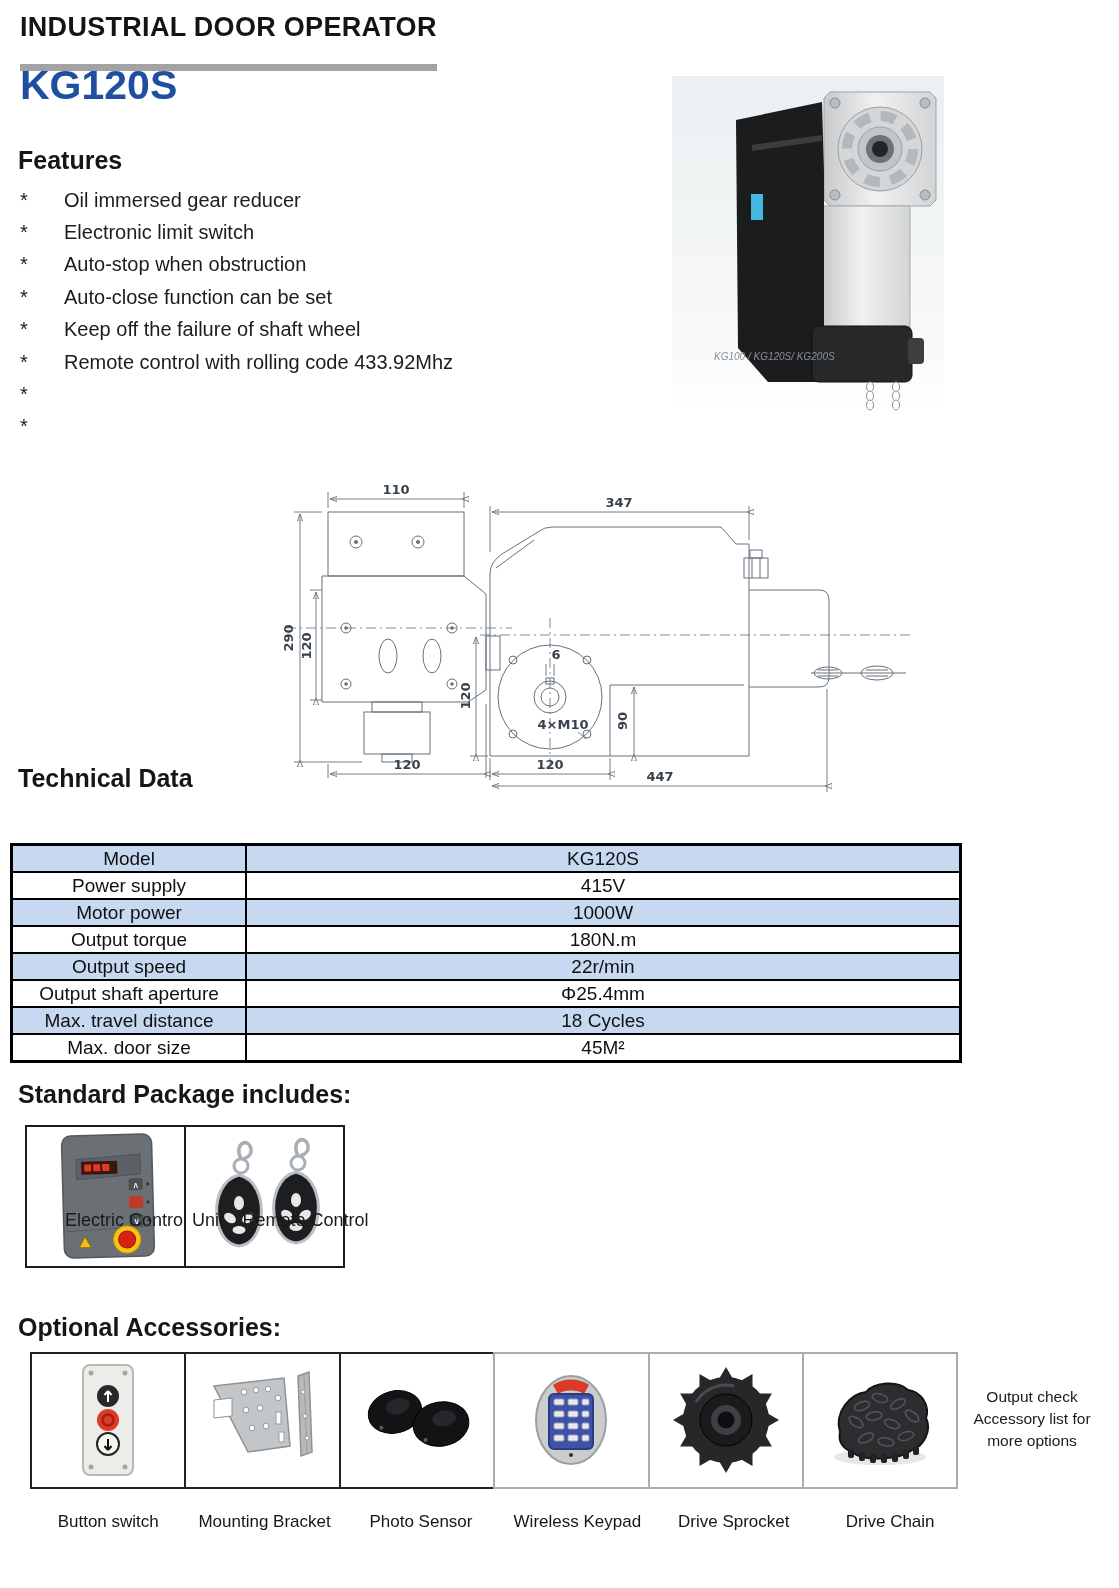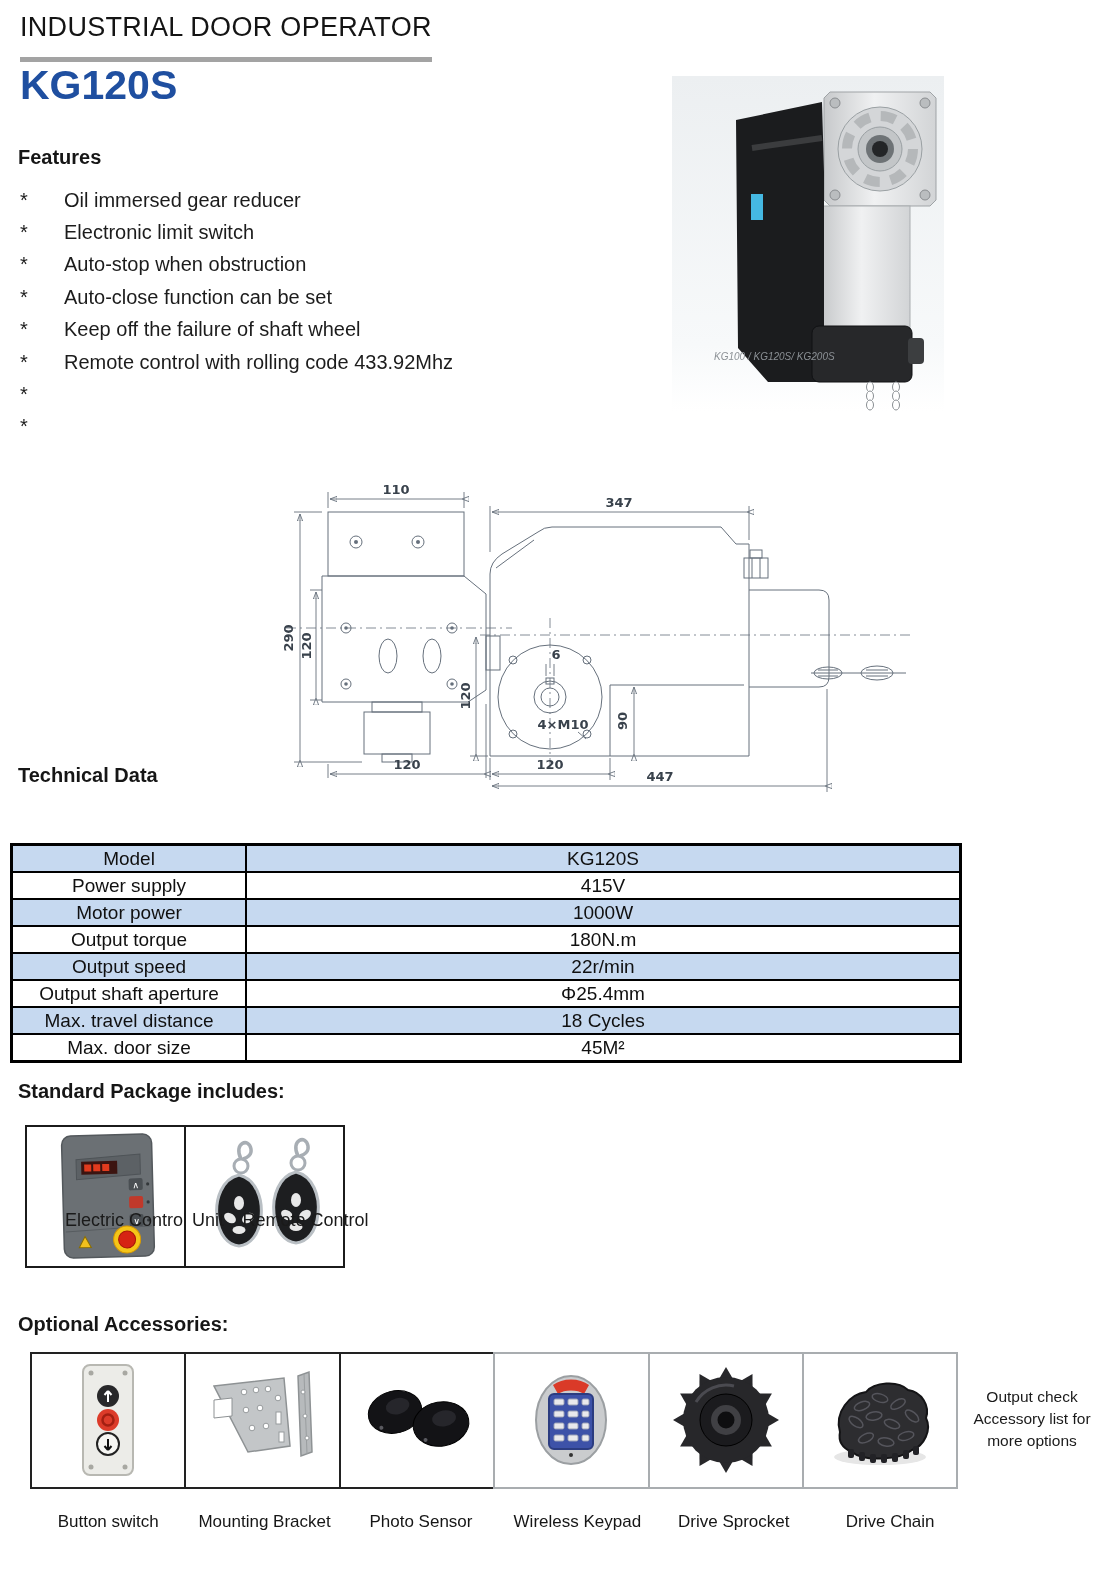--- a/index.html
+++ b/index.html
@@ -3,25 +3,25 @@
 <meta charset="utf-8">
 <style>
   html,body{margin:0;padding:0;}
   body{
     width:1119px;height:1588px;position:relative;background:#ffffff;
     font-family:"Liberation Sans",sans-serif;color:#1c1c1c;overflow:hidden;
   }
   .abs{position:absolute;}
   
   .doc-title{
-    left:20px;top:12px;font-size:27px;font-weight:400;letter-spacing:.3px;
-    color:#141414;border-bottom:5px solid #a3a3a3;padding-bottom:14px;
+    left:20px;top:12px;font-size:27px;font-weight:700;letter-spacing:.3px;
+    color:#141414;border-bottom:7px solid #a3a3a3;padding-bottom:21px;
   }
   .model-title{left:20px;top:62px;font-size:41px;font-weight:800;color:#1F4FA0;}
-  .sec-h{font-size:20px;font-weight:800;color:#161616;}
+  .sec-h{font-size:25px;font-weight:800;color:#161616;}
   
   .features-list{left:20px;top:184px;font-size:20px;color:#1c1c1c;}
   .feat{display:flex;align-items:center;height:32.4px;}
   .feat .star{width:44px;font-size:20px;}
   
   .photo-wrap{left:672px;top:76px;width:272px;height:335px;font-style:italic;}
   
   table.tech{border-collapse:collapse;border:3px solid #000;width:952px;table-layout:fixed;padding-left:20px;}
   table.tech td{
     border:2px solid #000;height:25px;text-align:center;font-size:19px;

